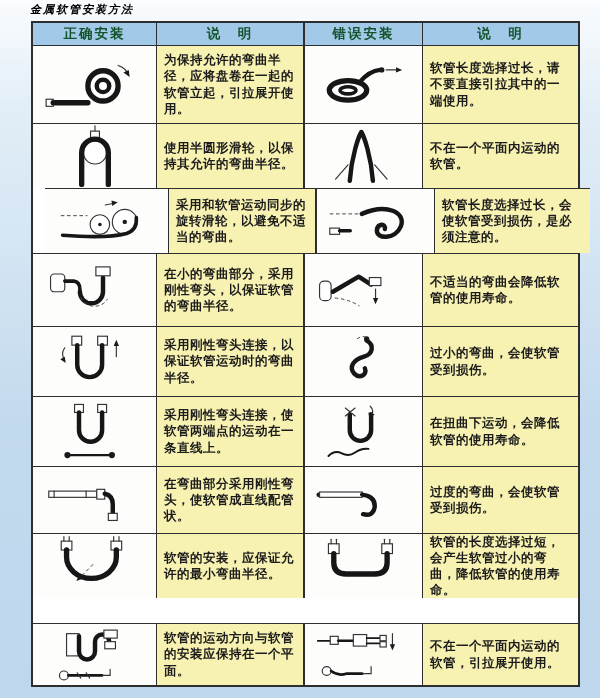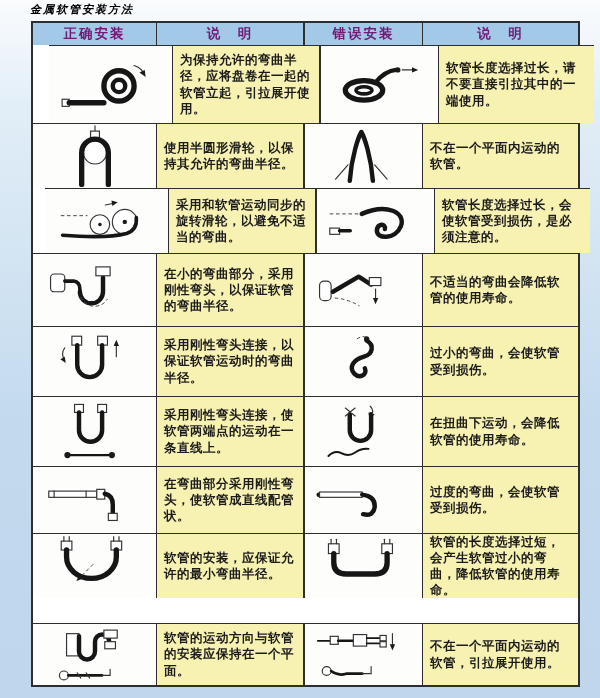--- a/index.html
+++ b/index.html
@@ -26,21 +26,21 @@
     background: #fff;
   }
   .header-row, .row {
     display: grid;
     grid-template-columns: 123px 147px 119px 156px;
   }
   .hcell {
     background: var(--header-bg, #a3c9e8);
     height: 22px;
     display: flex; align-items: center; justify-content: center;
-    font-size: 13.5px; font-weight: bold; color: #701a75;
+    font-size: 13.5px; font-weight: bold; color: #14532d;
     letter-spacing: 2px;
     border-left: 1px solid var(--border, #2e2e2e);
   }
   .hcell.c1 { border-left: none; }
   .hcell.c3 { border-left-width: 2px; }
   .cell {
     border-top: 1px solid var(--border, #2e2e2e);
     border-left: 1px solid var(--border, #2e2e2e);
     overflow: hidden;
   }
@@ -73,21 +73,21 @@
   <h1 class="title">金属软管安装方法</h1>
 
   <div class="table">
     <div class="header-row">
       <div class="hcell c1">正确安装</div>
       <div class="hcell c2">说　明</div>
       <div class="hcell c3">错误安装</div>
       <div class="hcell c4">说　明</div>
     </div>
     <div id="rows">
-  <div class="row" style="height: 78px; padding-left: 16px;">
+  <div class="row" style="height: 78px;">
     <div class="cell img c1">
       <svg class="illus" viewBox="0 0 120 72" xmlns="http://www.w3.org/2000/svg">
               <rect class="f" x="5" y="52" width="8" height="8"></rect>
               <line class="h" stroke-width="6" x1="13" y1="56" x2="52" y2="56"></line>
               <circle class="h" stroke-width="6" cx="69" cy="37" r="17"></circle>
               <circle class="h" stroke-width="5" cx="69" cy="37" r="7"></circle>
               <path class="t" d="M86 14 q9 3 11 10"></path>
               <polygon class="s" points="99,27 92,22 98,19"></polygon>
             </svg>
     </div>

